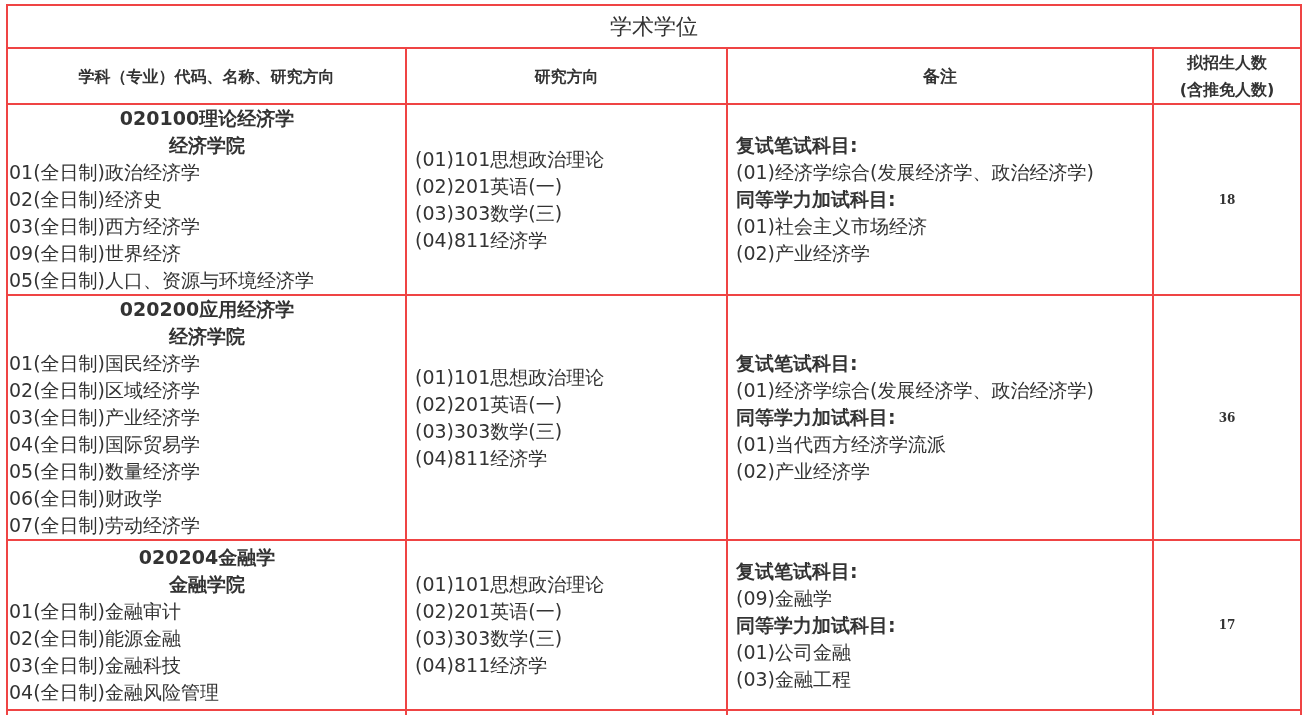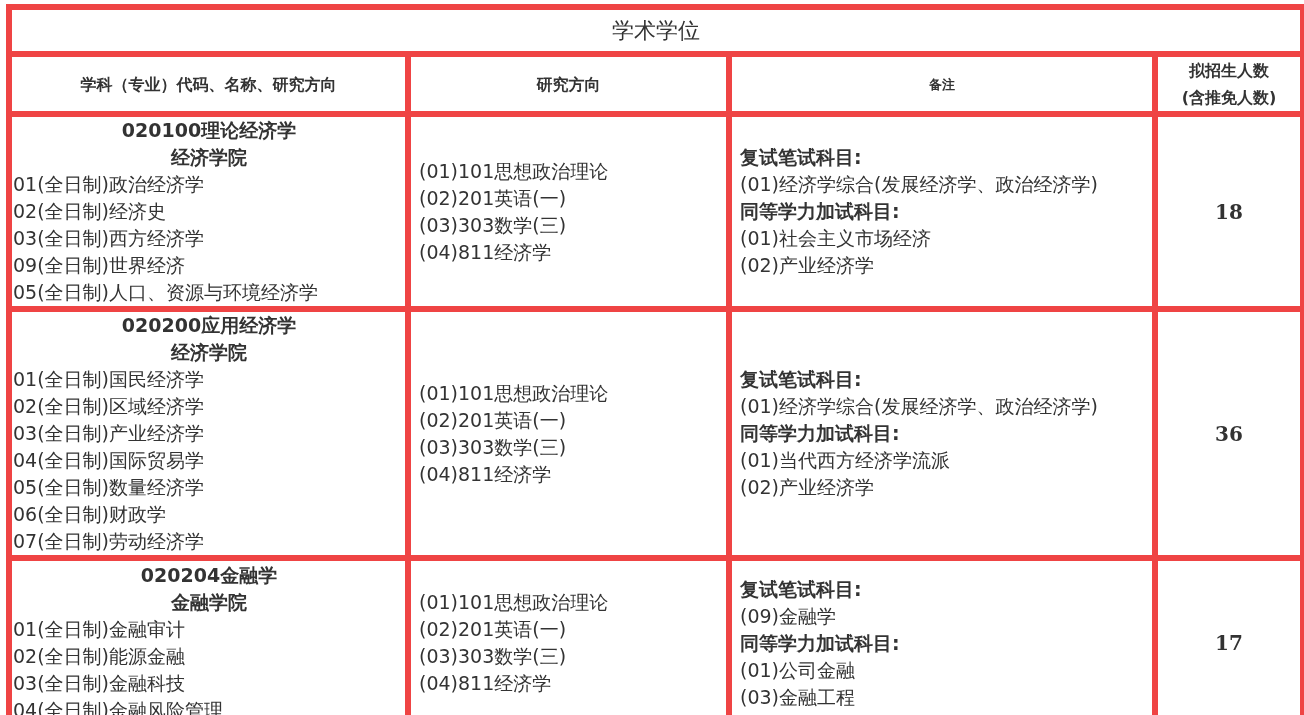--- a/index.html
+++ b/index.html
@@ -6,47 +6,47 @@
     body { width: 1304px; height: 715px; overflow: hidden; position: relative; }
     table.main {
       position: absolute; left: 6px; top: 4px;
       width: 1294px;
       border-collapse: collapse;
       table-layout: fixed;
       font-family: "DejaVu Sans", "Liberation Sans", sans-serif;
       color: #333333;
     }
     table.main td, table.main th {
-      border: 6px solid #ef4444;
+      border: 2px solid #ef4444;
       padding: 0;
       vertical-align: middle;
     }
     .title-cell {
       height: 41px;
       text-align: center;
       font-family: "DejaVu Serif", "Liberation Serif", serif;
       font-size: 22px;
       font-weight: normal;
       color: #333333;
     }
     .hdr { height: 53px; text-align: center; font-weight: bold; color: #333333; }
     .hdr.small { font-size: 16px; }
-    .hdr.big { font-size: 13px; }
+    .hdr.big { font-size: 17px; }
     .hdr .l { display: block; line-height: 27px; }
     .line { display: block; line-height: 27px; font-size: 19px; white-space: nowrap; }
     .line.b { font-weight: bold; }
     .line.c { text-align: center; }
     .c1 { padding-left: 1px !important; }
     .c2 { padding-left: 8px !important; }
     .c3 { padding-left: 8px !important; }
     .count {
       text-align: center;
       font-family: "DejaVu Serif", "Liberation Serif", serif;
       font-weight: bold;
-      font-size: 20px;
+      font-size: 12px;
       color: #333333;
     }
     .r1 { height: 189px; }
     .r2 { height: 243px; margin-top: 20px; }
     .r3 { height: 170px; margin-left: 40px; }
     .r4 { height: 30px; }
   </style>
 </head>
 <body>
 

